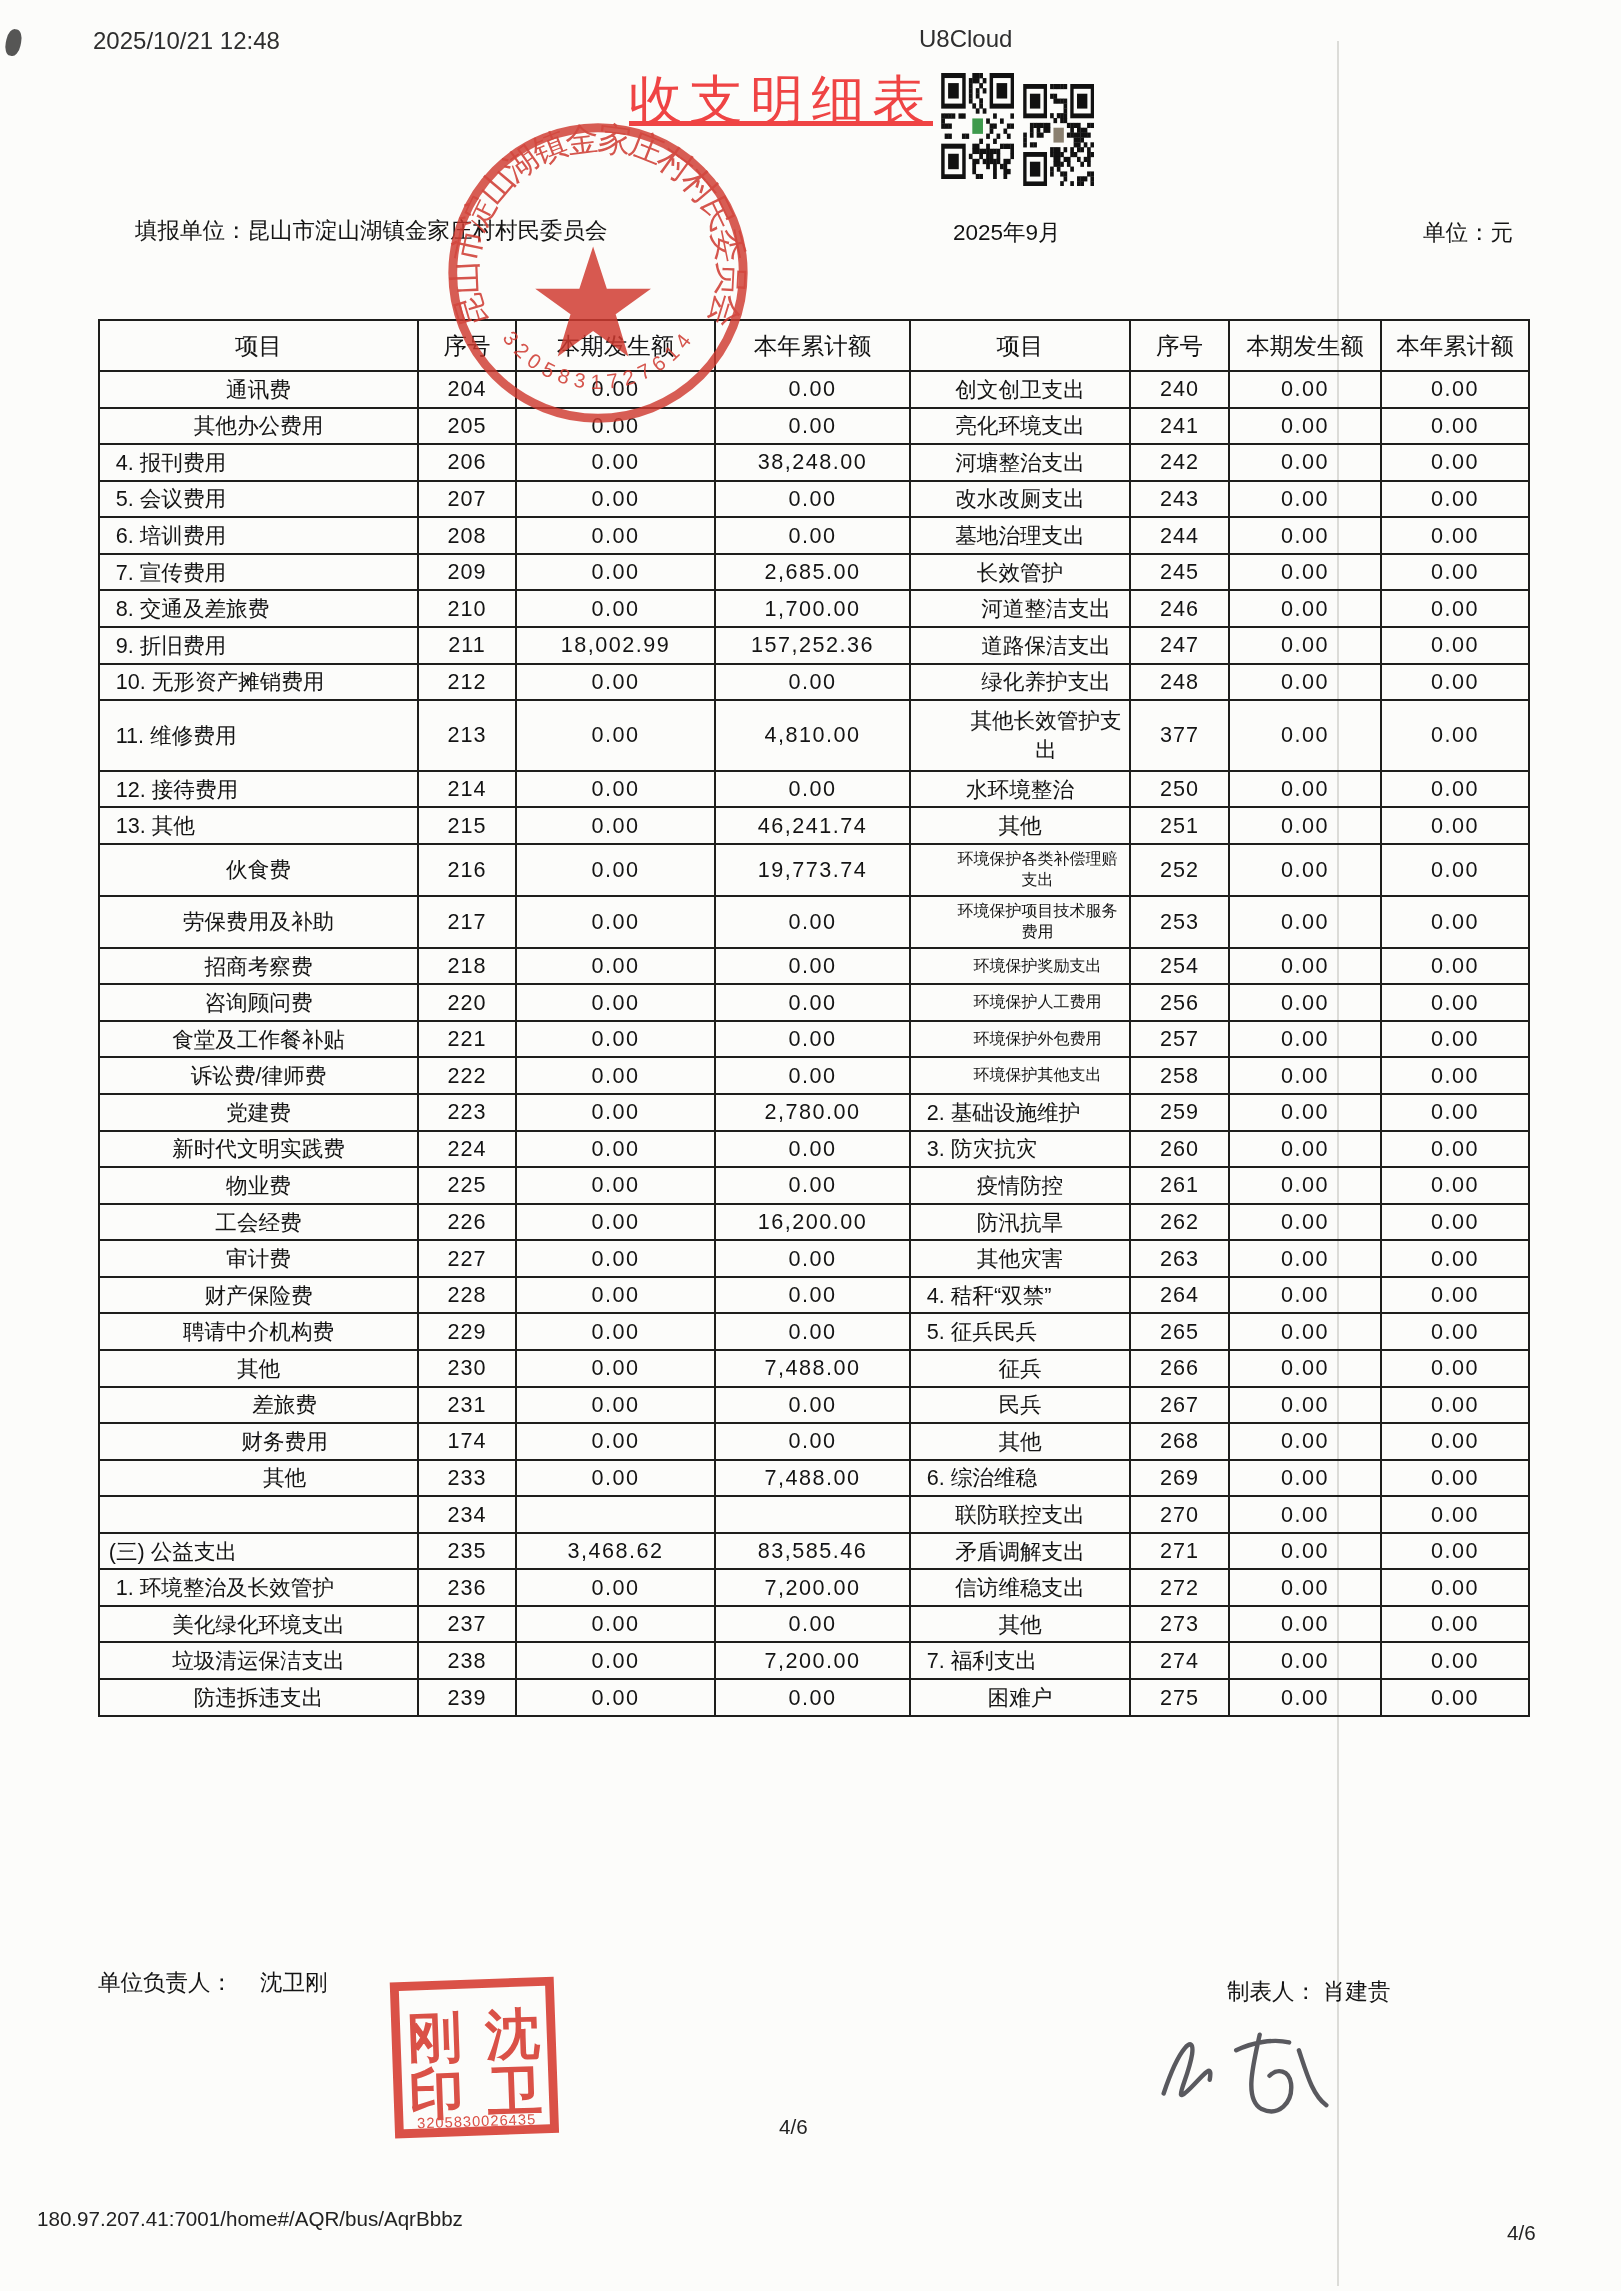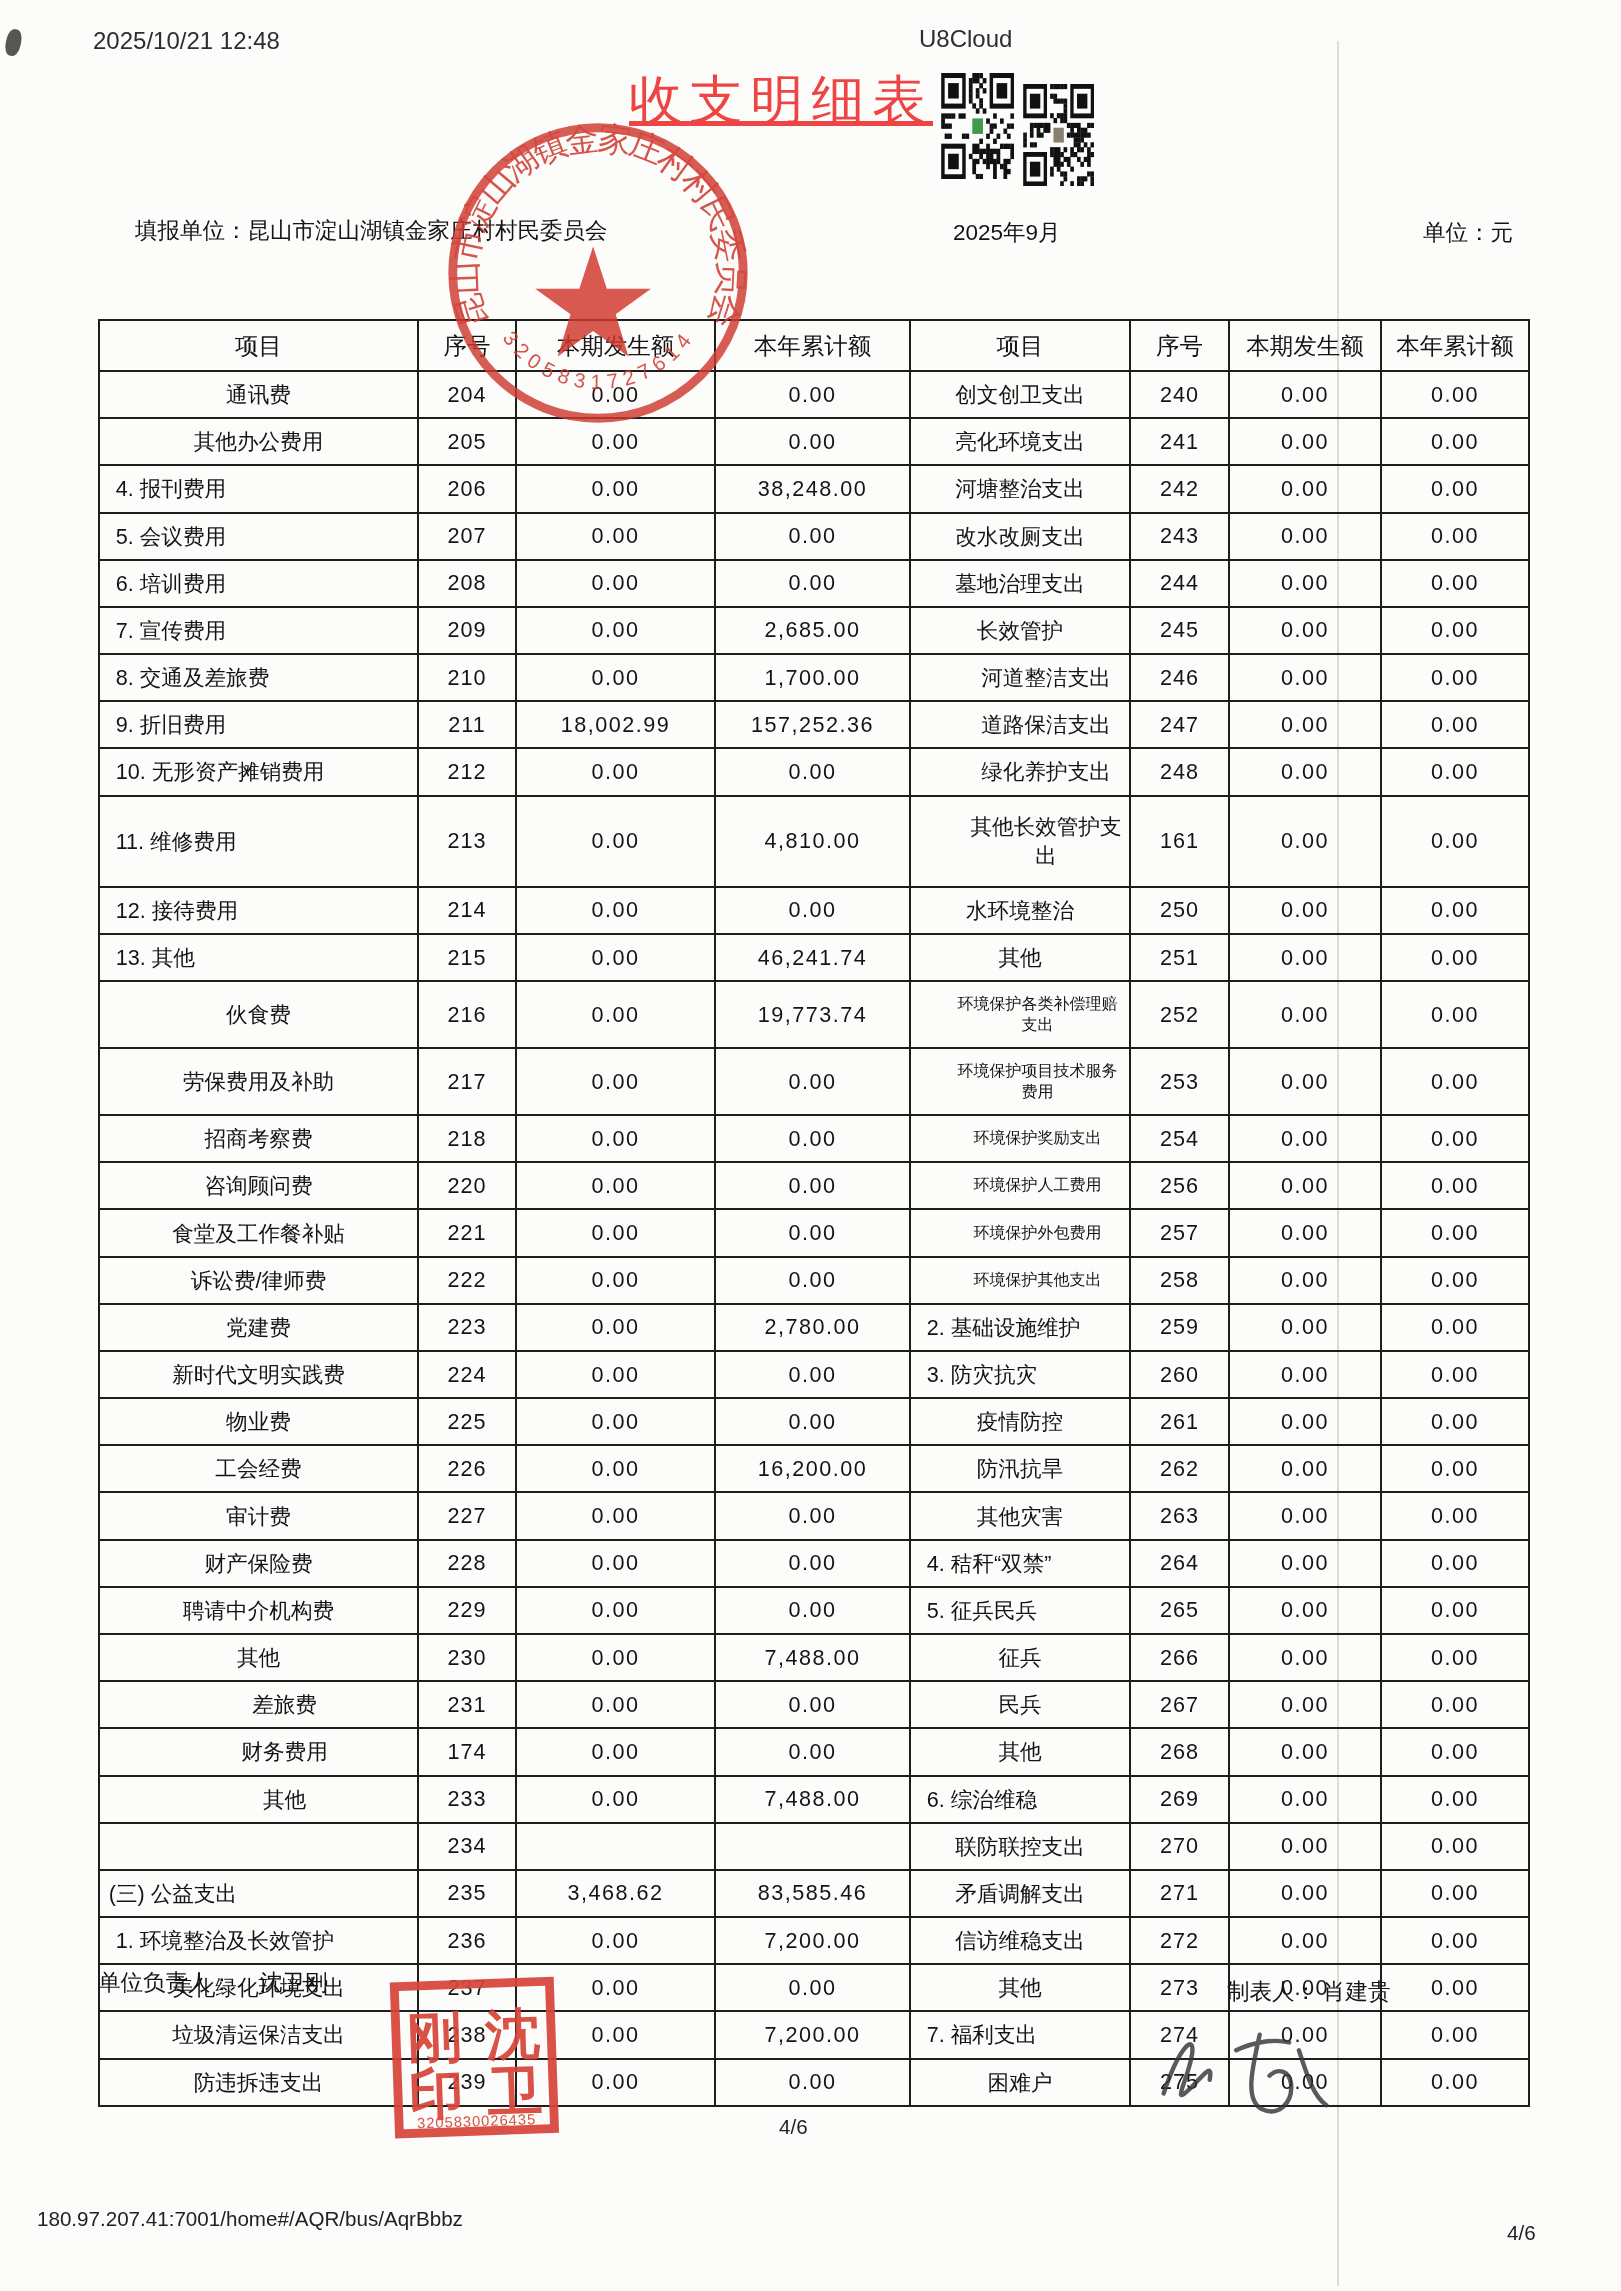--- a/index.html
+++ b/index.html
@@ -3,21 +3,21 @@
 <meta charset="utf-8">
 <style>
   html,body{margin:0;padding:0;}
   body{width:1621px;height:2292px;background:#e8e8e6;font-family:"Liberation Sans","DejaVu Sans",sans-serif;}
   .page{position:absolute;left:0;top:0;width:1621px;height:2292px;background:#fcfcfa;overflow:hidden;color:#1b1b1b;}
   .abs{position:absolute;white-space:nowrap;}
   .print-meta{font-size:24px;color:#2e2e2e;}
   .doc-title{font-size:53px;letter-spacing:7.8px;color:#ef4444;text-decoration:underline;}
   .meta-line{font-size:22.5px;color:#141414;}
   
-  table.grid{position:absolute;left:98px;top:319px;width:1429px;height:1788px;border-collapse:collapse;table-layout:fixed;}
+  table.grid{position:absolute;left:98px;top:319px;width:1429px;height:1398px;border-collapse:collapse;table-layout:fixed;}
   table.grid th,table.grid td{border:2.9px solid #1e1e1c;padding:0 3.9px;overflow:hidden;color:#141414;}
   table.grid th{font-size:23.5px;font-weight:400;text-align:center;height:49px;}
   table.grid td{font-size:21.6px;font-weight:400;}
   td.num{text-align:center;letter-spacing:1px;font-size:21.6px;}
   td.amt{text-align:center;letter-spacing:1.5px;font-size:20.6px;}
   td.item{text-align:center;}
   td.item.al-l{text-align:left;padding-left:15.7px;}
   td.item.al-l0{text-align:left;padding-left:8.8px;}
   td.item.al-cr{text-align:center;padding-left:56px;}
   td.item.sm{font-size:16px;padding-left:39px;}
@@ -389,21 +389,21 @@
           <td class="num">248</td>
           <td class="amt">0.00</td>
           <td class="amt">0.00</td>
         </tr>
         <tr>
           <td class="item al-l">11. 维修费用</td>
           <td class="num">213</td>
           <td class="amt">0.00</td>
           <td class="amt">4,810.00</td>
           <td class="item al-cr">其他长效管护支出</td>
-          <td class="num">161</td>
+          <td class="num">377</td>
           <td class="amt">0.00</td>
           <td class="amt">0.00</td>
         </tr>
         <tr>
           <td class="item al-l">12. 接待费用</td>
           <td class="num">214</td>
           <td class="amt">0.00</td>
           <td class="amt">0.00</td>
           <td class="item al-c">水环境整治</td>
           <td class="num">250</td>

